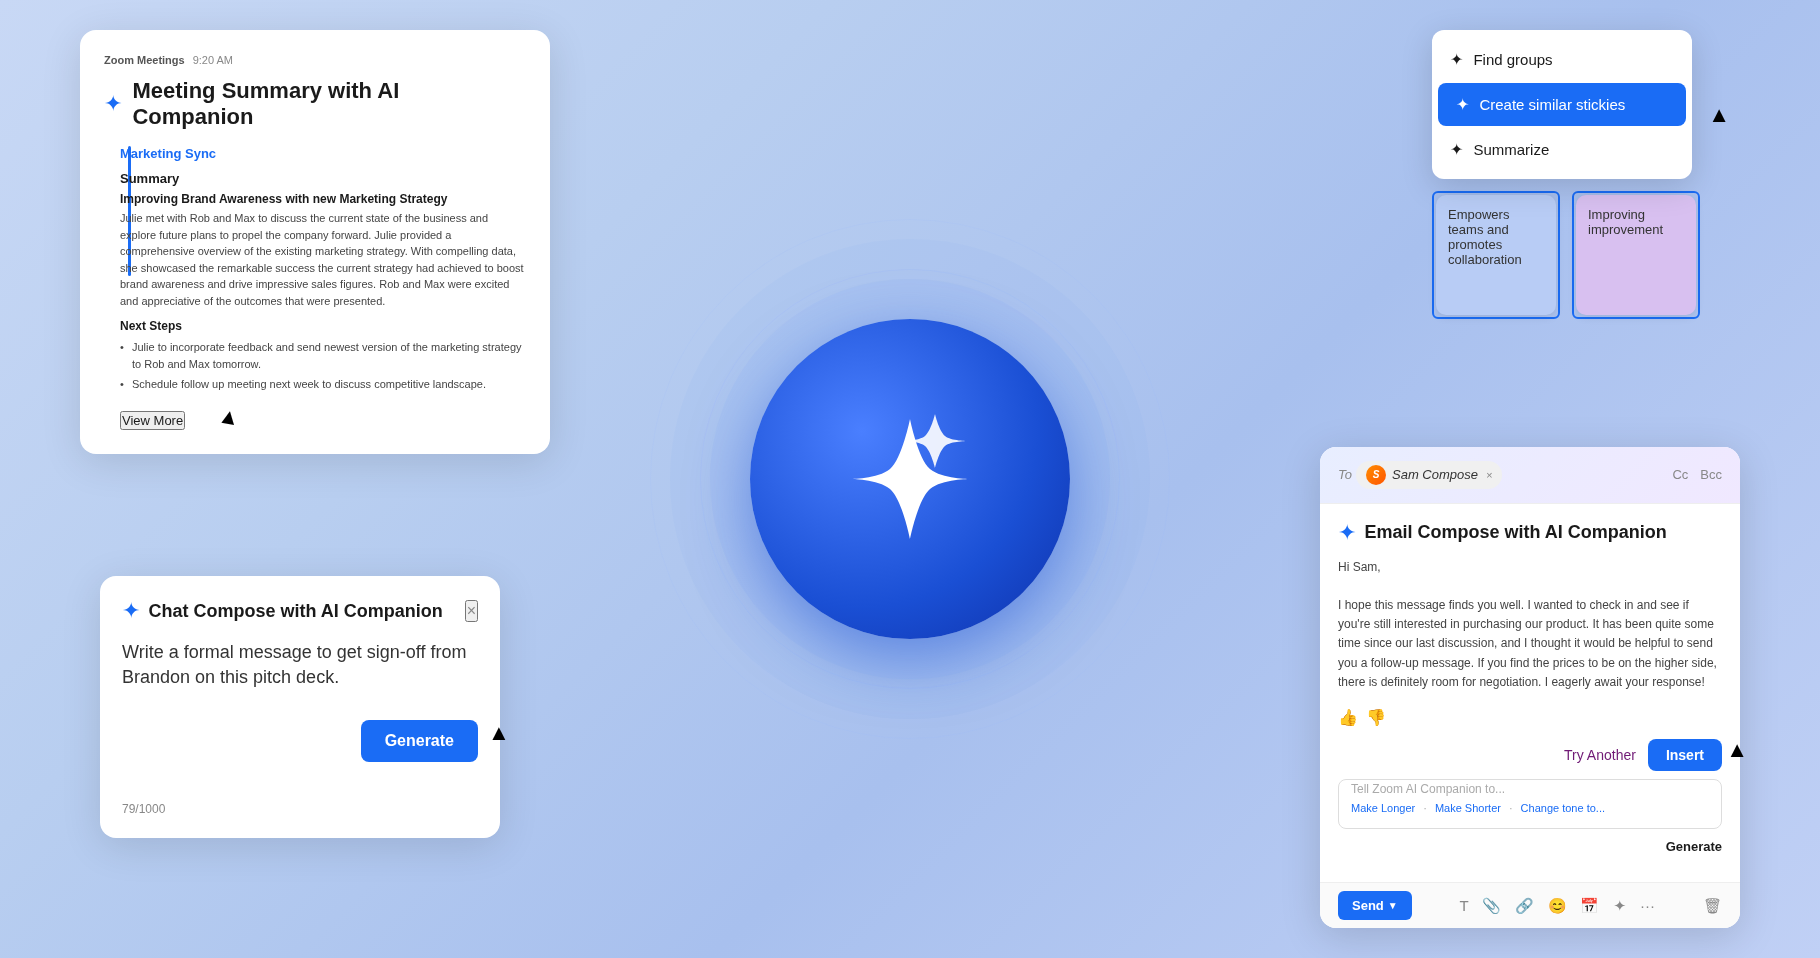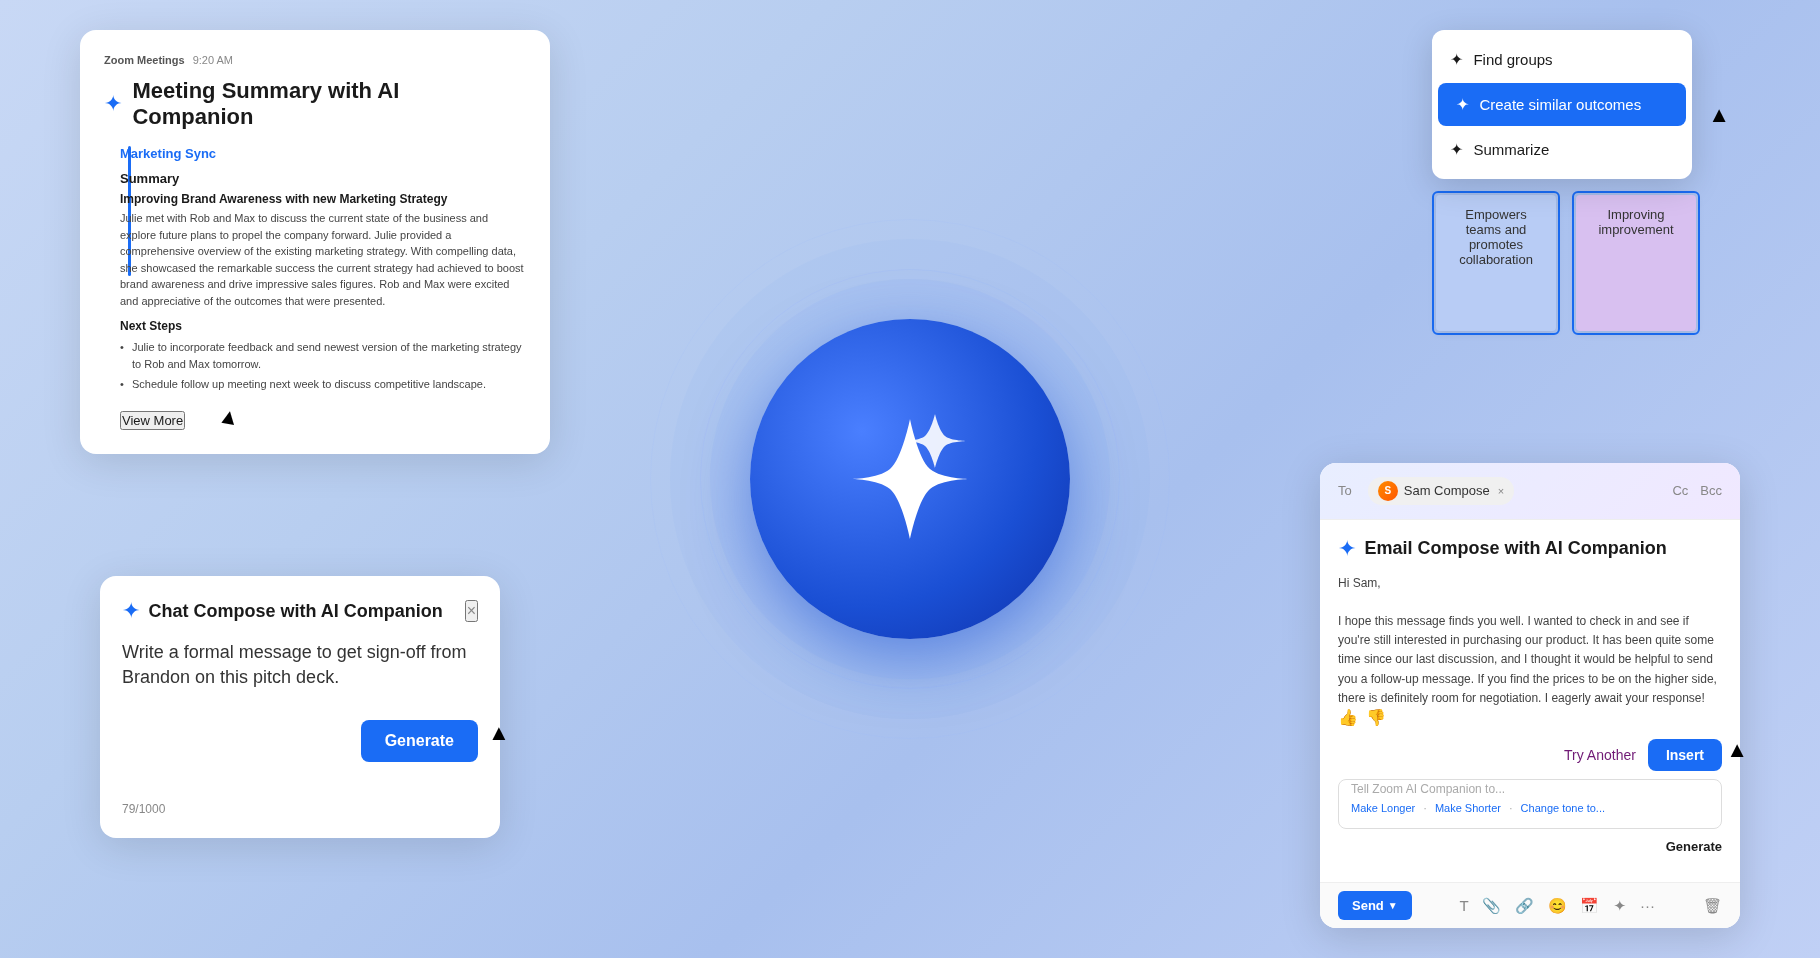--- a/index.html
+++ b/index.html
@@ -278,28 +278,27 @@
     }
 
     .stickies-container {
       display: flex;
       gap: 12px;
       margin-top: 8px;
     }
 
     .sticky-note {
       width: 120px;
-      height: 136px;
-      border-radius: 4px;
+      height: 120px;
+      border-radius: 10px;
       padding: 12px;
       font-size: 13px;
       font-weight: 500;
       color: #333;
       box-shadow: 0 2px 8px rgba(0,0,0,0.1);
-      text-align: center;
     }
 
     .sticky-blue { background: #b8ccf5; }
     .sticky-purple { background: #d8c0f0; }
 
     
     .email-card {
       position: absolute;
       bottom: 30px;
       right: 80px;
@@ -317,21 +316,22 @@
       align-items: center;
       justify-content: space-between;
       padding: 14px 18px;
       border-bottom: 1px solid #eee;
       background: linear-gradient(135deg, #e8eeff, #f0e8ff);
     }
 
     .to-row {
       display: flex;
       align-items: center;
-      gap: 16px;
+      gap: 4px;
+      font-style: italic;
     }
 
     .to-label { color: #888; font-size: 13px; }
 
     .recipient-chip {
       display: flex;
       align-items: center;
       gap: 6px;
       background: #f0f0f0;
       border-radius: 20px;
@@ -375,20 +375,21 @@
     .email-title {
       font-size: 18px;
       font-weight: 700;
       color: #1a1a1a;
     }
 
     .email-content-text {
       font-size: 12px;
       color: #444;
       line-height: 1.6;
+      margin-bottom: 16px;
     }
 
     .feedback-row {
       display: flex;
       align-items: center;
       gap: 8px;
       margin-bottom: 12px;
     }
 
     .thumb-icon {
@@ -560,21 +561,21 @@
 
 <div class="stickies-area">
   <div style="position:relative;">
     <div class="context-menu">
       <div class="menu-item">
         <span class="menu-item-icon">✦</span>
         <span>Find groups</span>
       </div>
       <div class="menu-item active">
         <span class="menu-item-icon">✦</span>
-        <span>Create similar outcomes</span>
+        <span>Create similar stickies</span>
       </div>
       <div class="menu-item">
         <span class="menu-item-icon">✦</span>
         <span>Summarize</span>
       </div>
     </div>
 
     <div style="position:absolute; right:-30px; top:72px; font-size:22px; z-index:20;">▲</div>
   </div>
   <div class="stickies-container">

